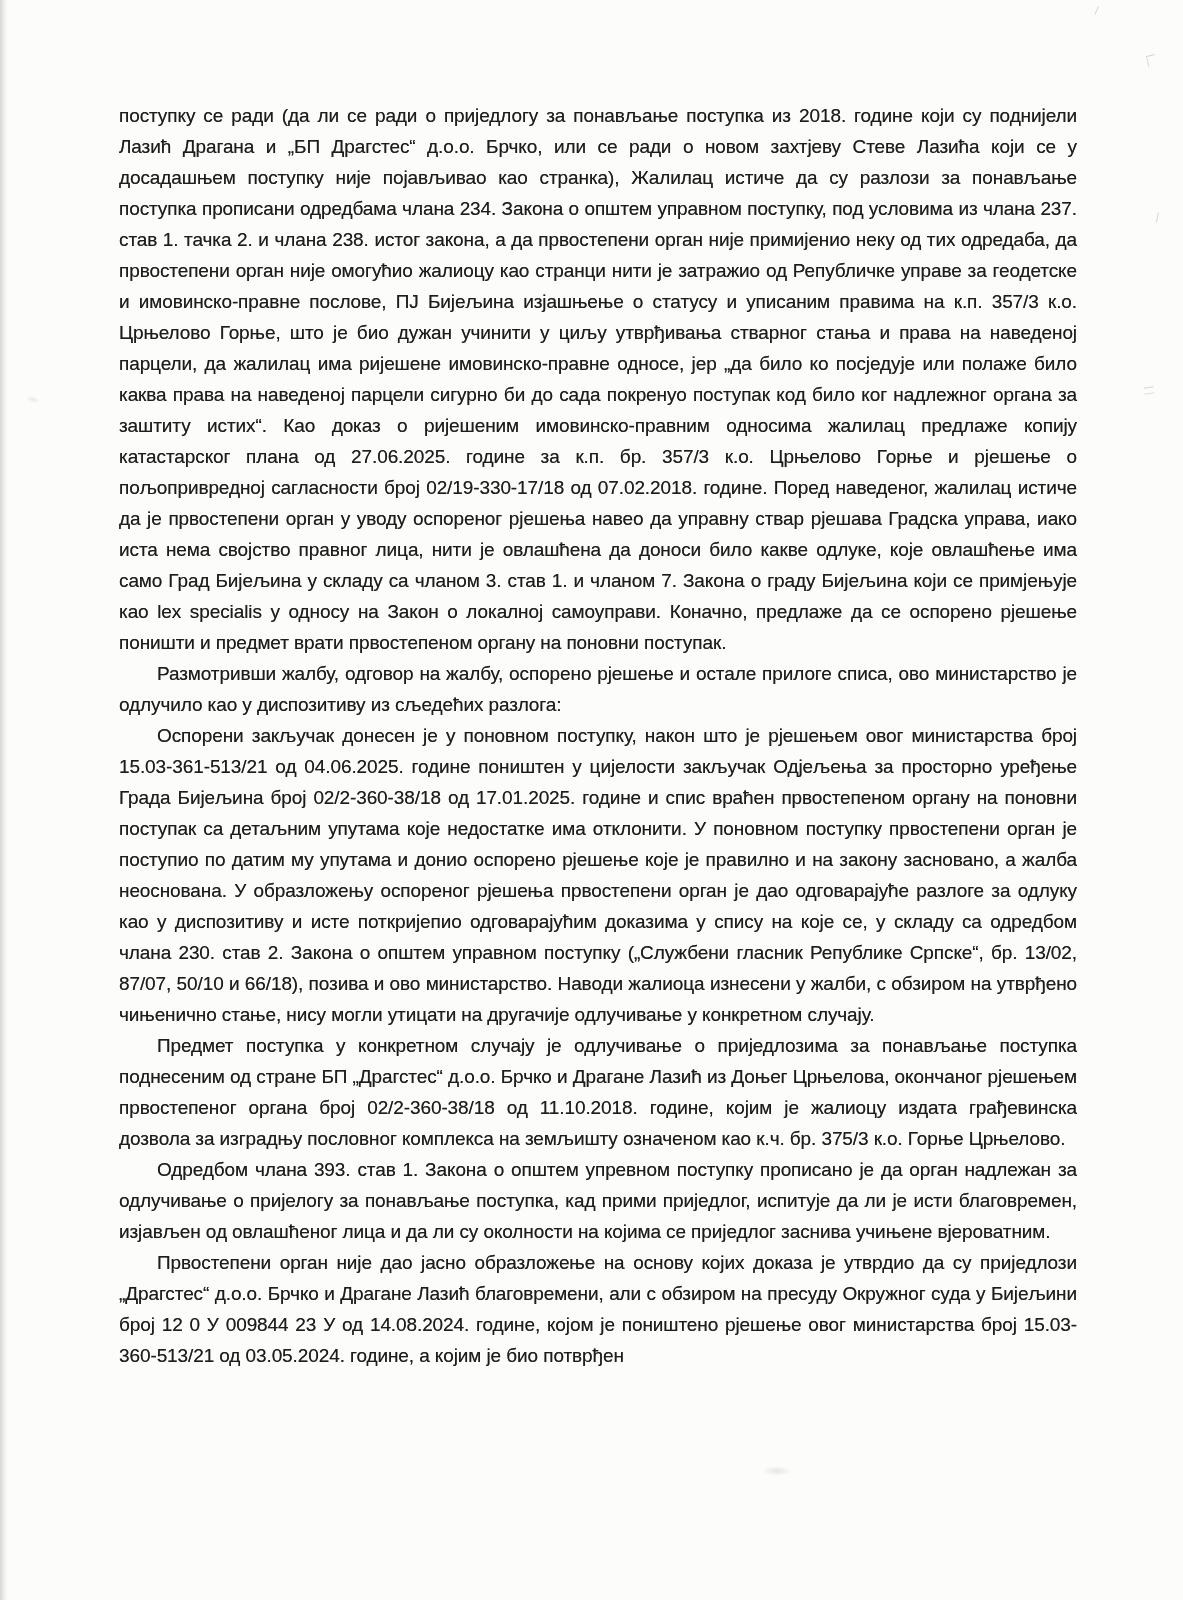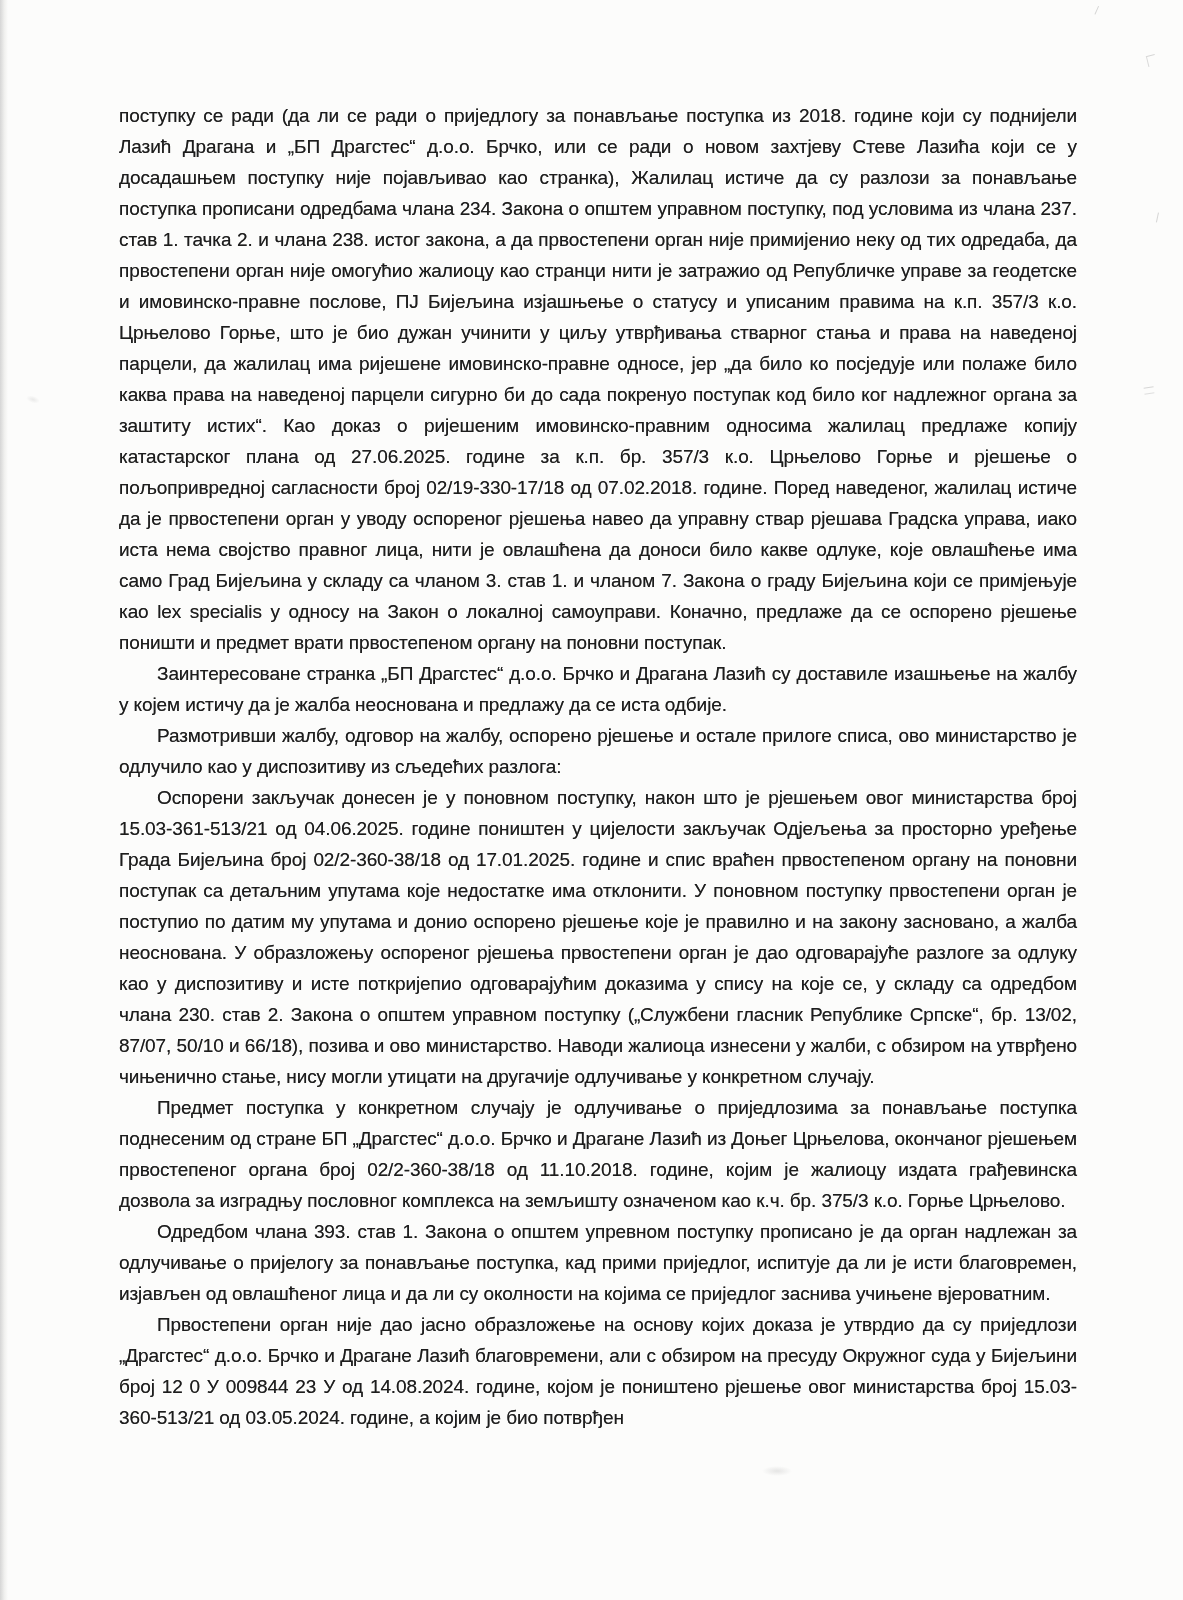--- a/index.html
+++ b/index.html
@@ -51,21 +51,20 @@
         transform: rotate(18deg); }
 </style>
 </head>
 <body>
 
 <div class="page">
   <div class="edge-shadow"></div>
 
   <div class="body-text">
     <p class="para">поступку се ради (да ли се ради о приједлогу за понављање поступка из 2018. године који су поднијели Лазић Драгана и „БП Драгстес“ д.о.о. Брчко, или се ради о новом захтјеву Стеве Лазића који се у досадашњем поступку није појављивао као странка), Жалилац истиче да су разлози за понављање поступка прописани одредбама члана 234. Закона о општем управном поступку, под условима из члана 237. став 1. тачка 2. и члана 238. истог закона, а да првостепени орган није примијенио неку од тих одредаба, да првостепени орган није омогућио жалиоцу као странци нити је затражио од Републичке управе за геодетске и имовинско-правне послове, ПЈ Бијељина изјашњење о статусу и уписаним правима на к.п. 357/3 к.о. Црњелово Горње, што је био дужан учинити у циљу утврђивања стварног стања и права на наведеној парцели, да жалилац има ријешене имовинско-правне односе, јер „да било ко посједује или полаже било каква права на наведеној парцели сигурно би до сада покренуо поступак код било ког надлежног органа за заштиту истих“. Као доказ о ријешеним имовинско-правним односима жалилац предлаже копију катастарског плана од 27.06.2025. године за к.п. бр. 357/3 к.о. Црњелово Горње и рјешење о пољопривредној сагласности број 02/19-330-17/18 од 07.02.2018. године. Поред наведеног, жалилац истиче да је првостепени орган у уводу оспореног рјешења навео да управну ствар рјешава Градска управа, иако иста нема својство правног лица, нити је овлашћена да доноси било какве одлуке, које овлашћење има само Град Бијељина у складу са чланом 3. став 1. и чланом 7. Закона о граду Бијељина који се примјењује као lex specialis у односу на Закон о локалној самоуправи. Коначно, предлаже да се оспорено рјешење поништи и предмет врати првостепеном органу на поновни поступак.</p>
-    <p class="para indent">Заинтересоване странка „БП Драгстес“ д.о.о. Брчко и Драгана Лазић су доставиле изашњење на жалбу у којем истичу да је жалба неоснована и предлажу да се иста одбије.</p>
     <p class="para indent">Размотривши жалбу, одговор на жалбу, оспорено рјешење и остале прилоге списа, ово министарство је одлучило као у диспозитиву из сљедећих разлога:</p>
     <p class="para indent">Оспорени закључак донесен је у поновном поступку, након што је рјешењем овог министарства број 15.03-361-513/21 од 04.06.2025. године поништен у цијелости закључак Одјељења за просторно уређење Града Бијељина број 02/2-360-38/18 од 17.01.2025. године и спис враћен првостепеном органу на поновни поступак са детаљним упутама које недостатке има отклонити. У поновном поступку првостепени орган је поступио по датим му упутама и донио оспорено рјешење које је правилно и на закону засновано, а жалба неоснована. У образложењу оспореног рјешења првостепени орган је дао одговарајуће разлоге за одлуку као у диспозитиву и исте поткријепио одговарајућим доказима у спису на које се, у складу са одредбом члана 230. став 2. Закона о општем управном поступку („Службени гласник Републике Српске“, бр. 13/02, 87/07, 50/10 и 66/18), позива и ово министарство. Наводи жалиоца изнесени у жалби, с обзиром на утврђено чињенично стање, нису могли утицати на другачије одлучивање у конкретном случају.</p>
     <p class="para indent">Предмет поступка у конкретном случају је одлучивање о приједлозима за понављање поступка поднесеним од стране БП „Драгстес“ д.о.о. Брчко и Драгане Лазић из Доњег Црњелова, окончаног рјешењем првостепеног органа број 02/2-360-38/18 од 11.10.2018. године, којим је жалиоцу издата грађевинска дозвола за изградњу пословног комплекса на земљишту означеном као к.ч. бр. 375/3 к.о. Горње Црњелово.</p>
     <p class="para indent">Одредбом члана 393. став 1. Закона о општем упревном поступку  прописано је да орган надлежан за одлучивање о пријелогу за понављање поступка, кад прими приједлог, испитује да ли је исти благовремен, изјављен од овлашћеног лица и да ли су околности на којима се приједлог заснива учињене вјероватним.</p>
     <p class="para indent">Првостепени орган није дао јасно образложење на основу којих доказа је утврдио да су приједлози „Драгстес“ д.о.о. Брчко и Драгане Лазић благовремени, али с обзиром на пресуду Окружног суда у Бијељини број 12 0 У 009844 23 У од 14.08.2024. године, којом је поништено рјешење овог министарства број 15.03-360-513/21 од 03.05.2024. године, а којим је био потврђен</p>
   </div>
 
   <span class="artifact a1"></span>
   <span class="artifact a2"></span>
   <span class="artifact a3"></span>

